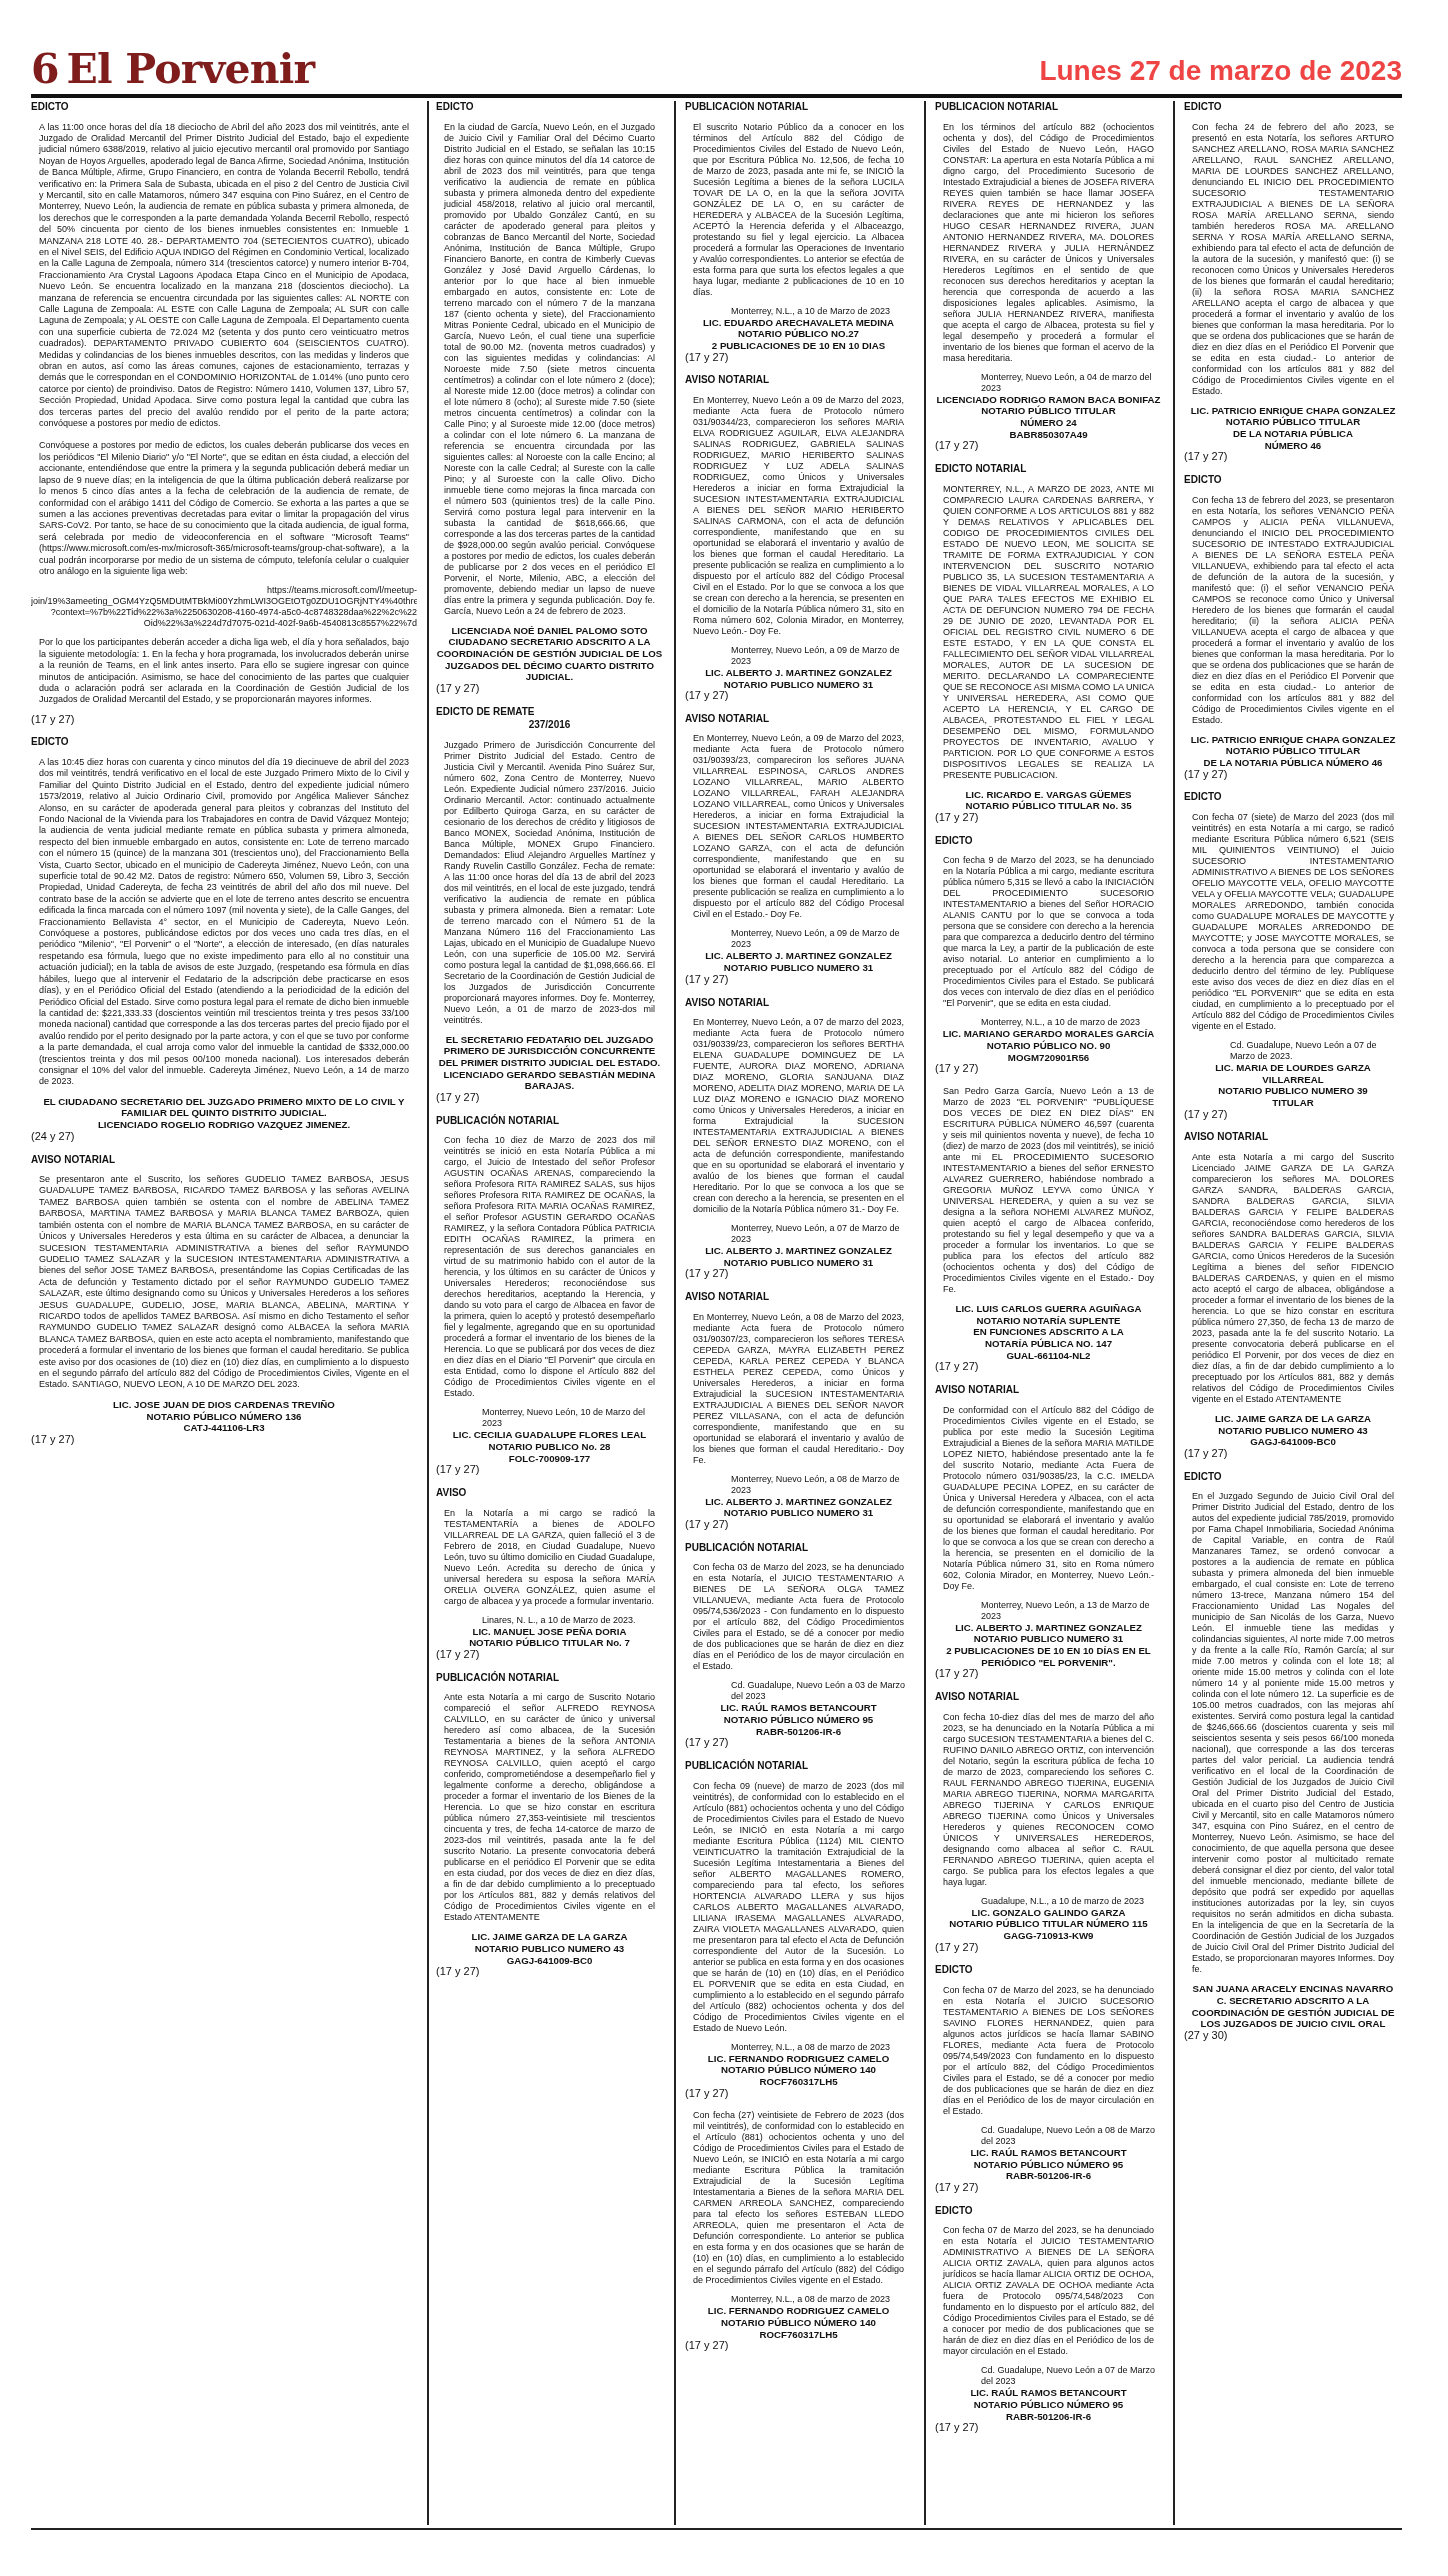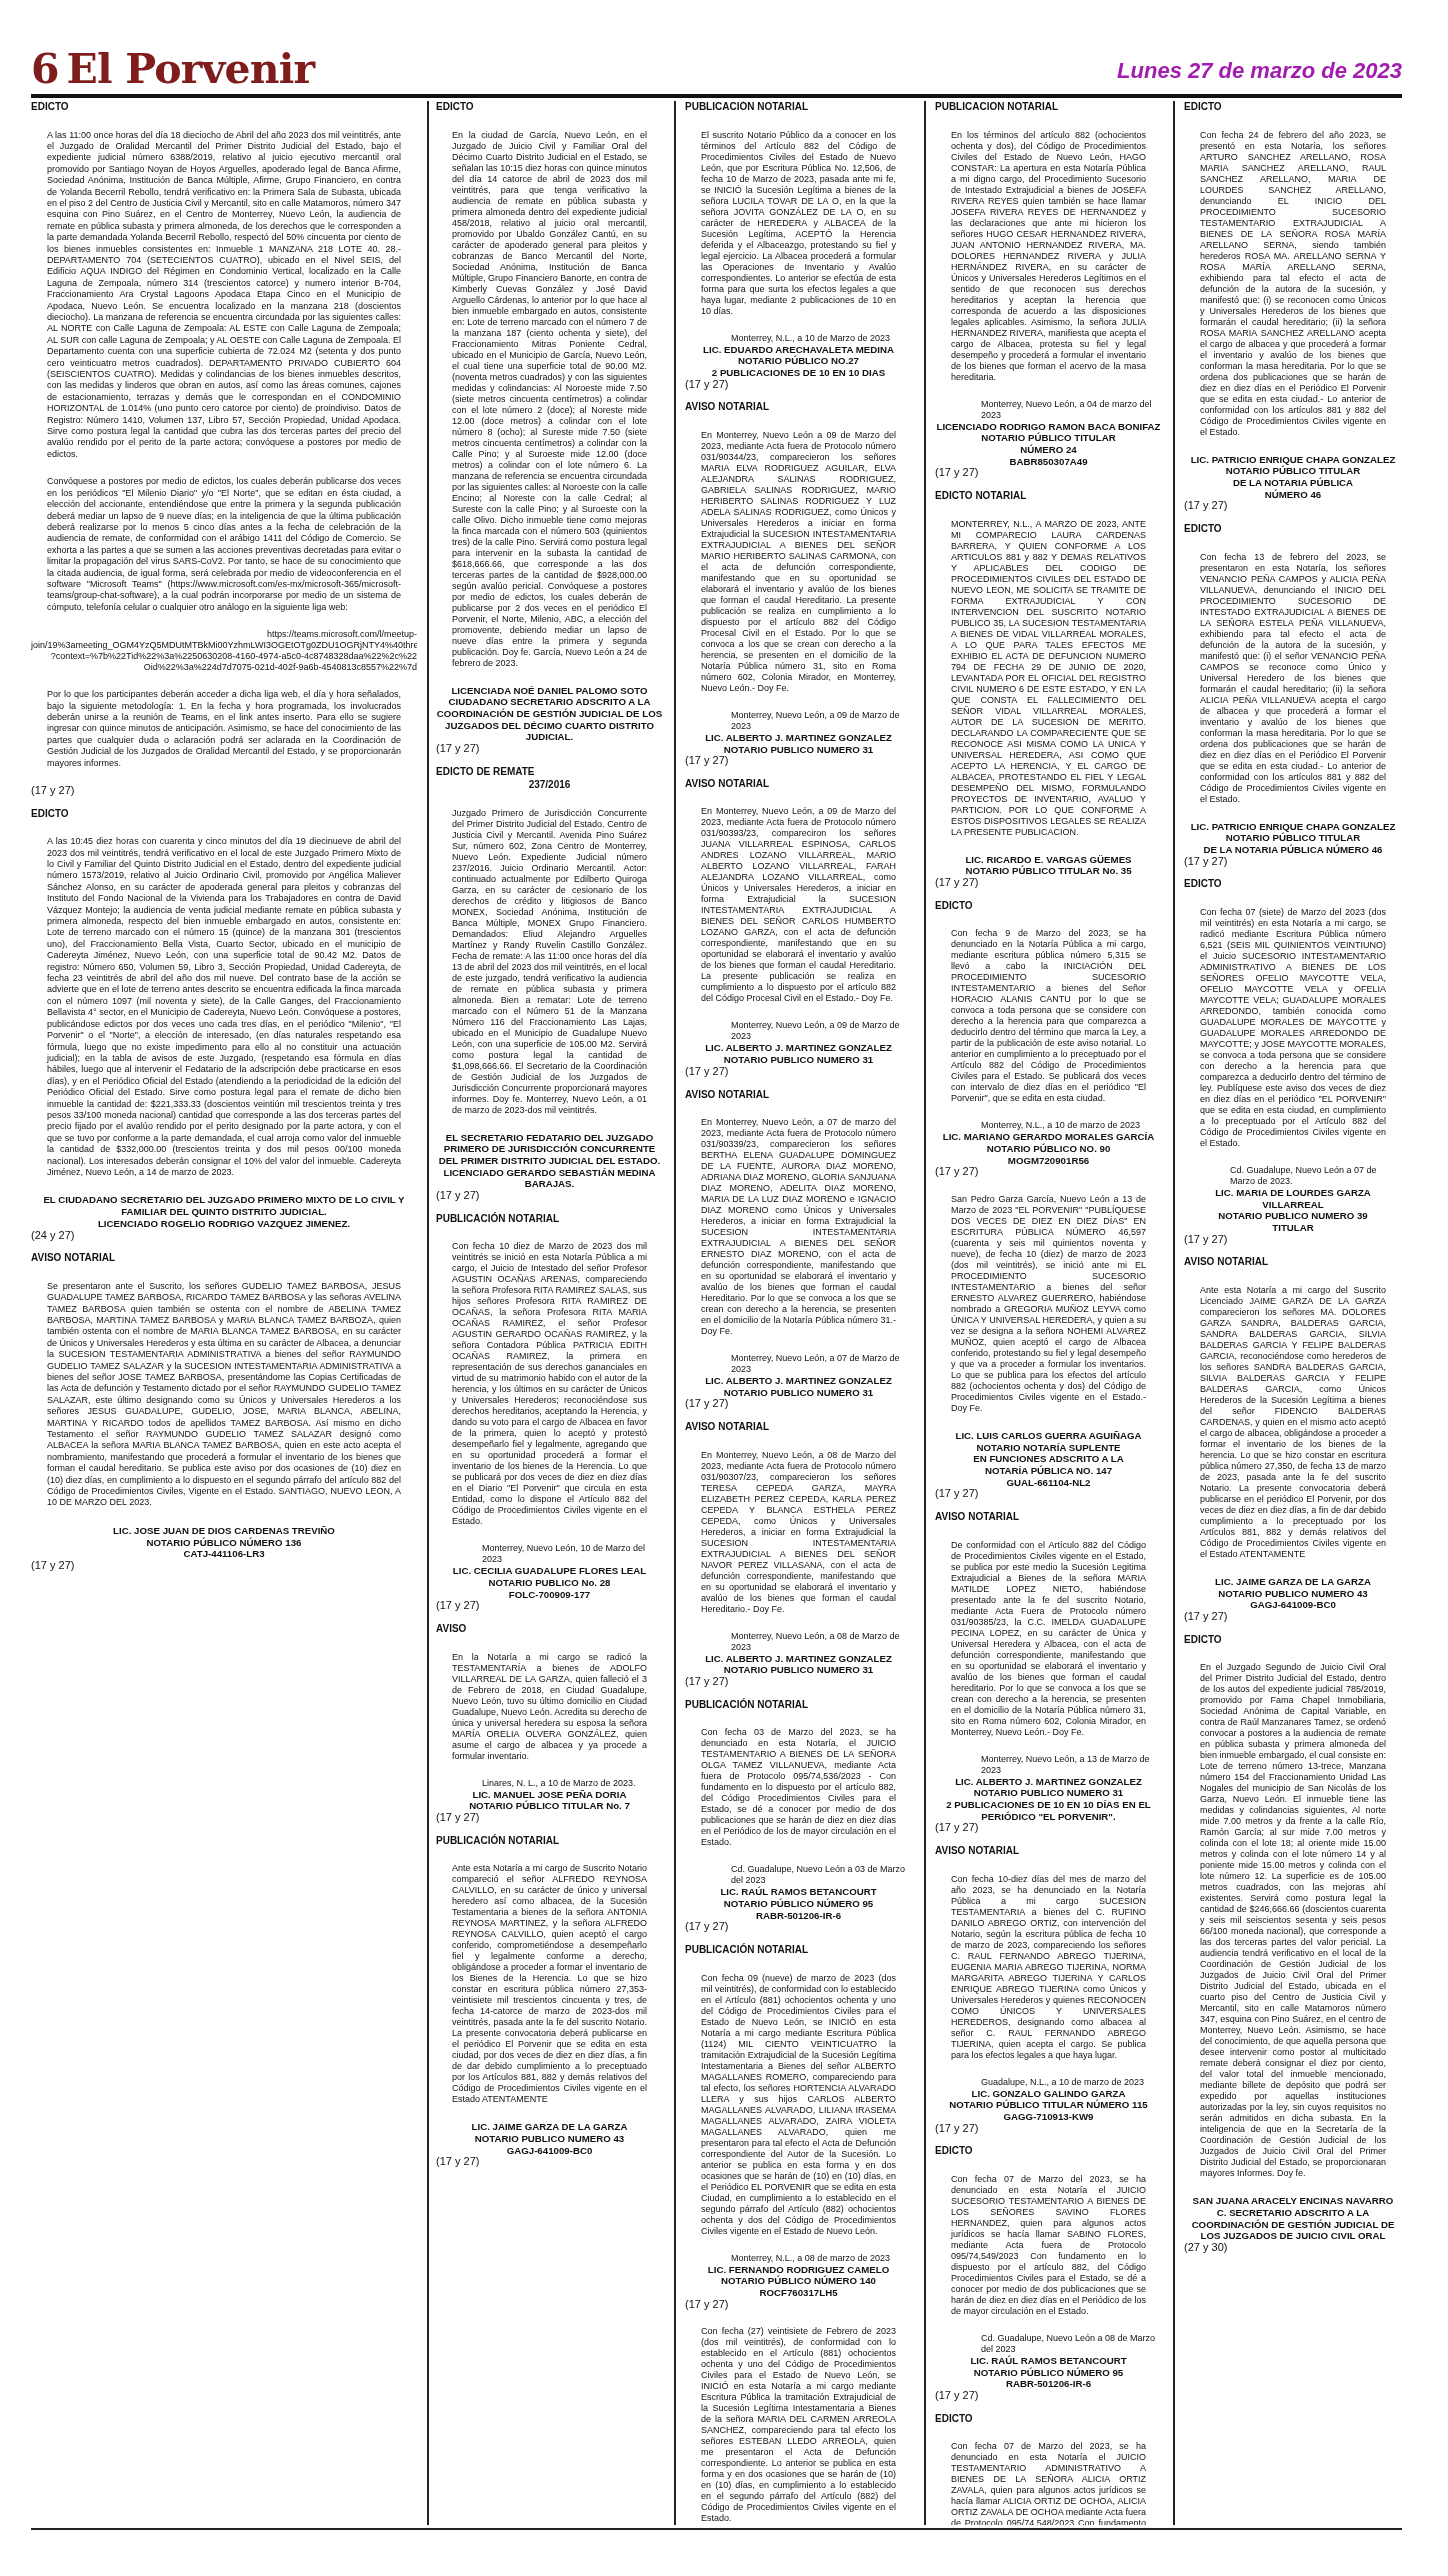--- a/index.html
+++ b/index.html
@@ -2,36 +2,36 @@
 <html style="font-size:12.5px"><head>
 <meta charset="utf-8">
 <style>
   html, body { margin:0; padding:0; background:#ffffff; }
   body { width:1449px; height:2576px; position:relative; overflow:hidden;
          font-family:"Liberation Sans", sans-serif; color:#111; }
   .masthead { position:absolute; left:31px; top:47px; width:1371px; height:44px; }
   .brand { position:absolute; left:0; top:0; font-family:"DejaVu Serif", serif;
            font-weight:900; font-size:41px; line-height:44px; letter-spacing:-0.8px; color:#7f1d1d; }
   .brand .pg { margin-right:7.8px; }
-  .date { position:absolute; right:0; top:7.8px; font-weight:bold; font-size:22px; line-height:31px; color:#a21caf;font-style:italic; }
+  .date { position:absolute; right:0; top:7.8px; font-weight:bold; font-size:28px; line-height:31px; color:#ef4444; }
   .rule-top { position:absolute; left:31px; top:94px; width:1371px; height:3.9px; background:#111; }
   .rule-bottom { position:absolute; left:31px; top:2528px; width:1371px; height:2.3px; background:#222; }
   .cols { position:absolute; left:31px; top:101px; width:1371px; height:2424px; }
   .col { position:absolute; top:0; height:2424px; overflow:hidden; font-size:9px; line-height:11px;
          text-align:justify; }
   .col.c1 { left:0; width:386px; }
   .col.c2 { left:405px; width:227px; }
   .col.c3 { left:654px; width:227px; }
   .col.c4 { left:904px; width:227px; }
   .col.c5 { left:1153px; width:218px; }
   .vline { position:absolute; top:0; width:1.6px; height:2424px; background:#222; }
   .notice { margin:0 0 11px 0; }
   .n-title { text-align:left; font-weight:bold; font-size:10px; line-height:12.5px; margin-bottom:0.8px; }
   .n-sub { text-align:center; font-weight:bold; font-size:10px; line-height:12.5px; }
-  .n-body { margin:16px; }
+  .n-body { margin:8px; }
   .n-place { margin:0; text-align:left;padding-left:46px; }
   .n-sign { text-align:center; font-weight:bold; font-size:9.7px; line-height:11.7px; }
   .n-dates { text-align:left; font-weight:normal; font-size:11px; line-height:11.7px; }
   .c1 .n-body { font-size:9px; line-height:11.4px; }
   .link-line { text-align:right; }
 </style>
 </head>
 <body>
 
 <div class="masthead">

